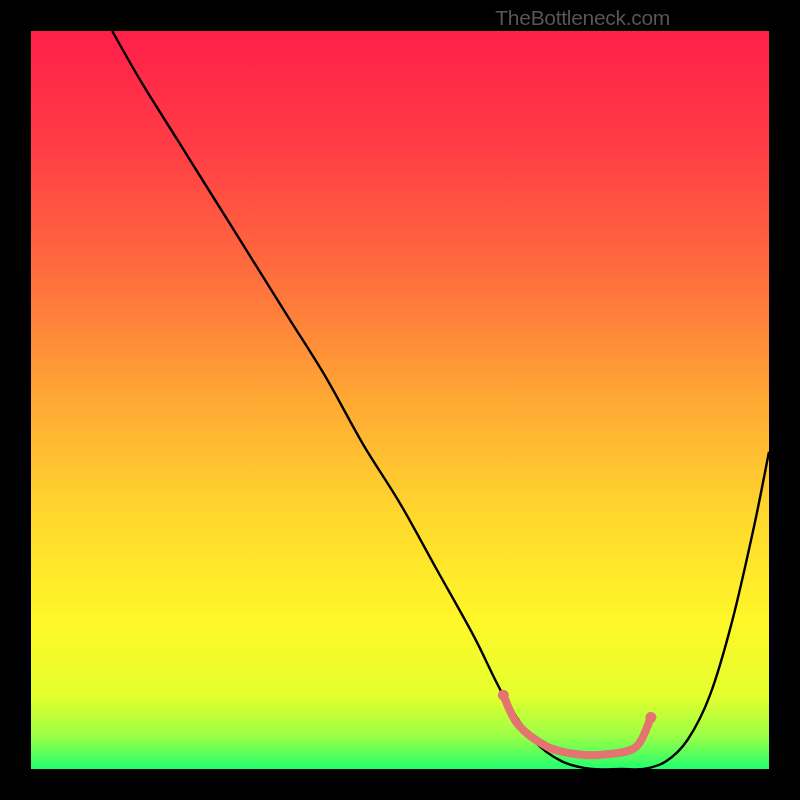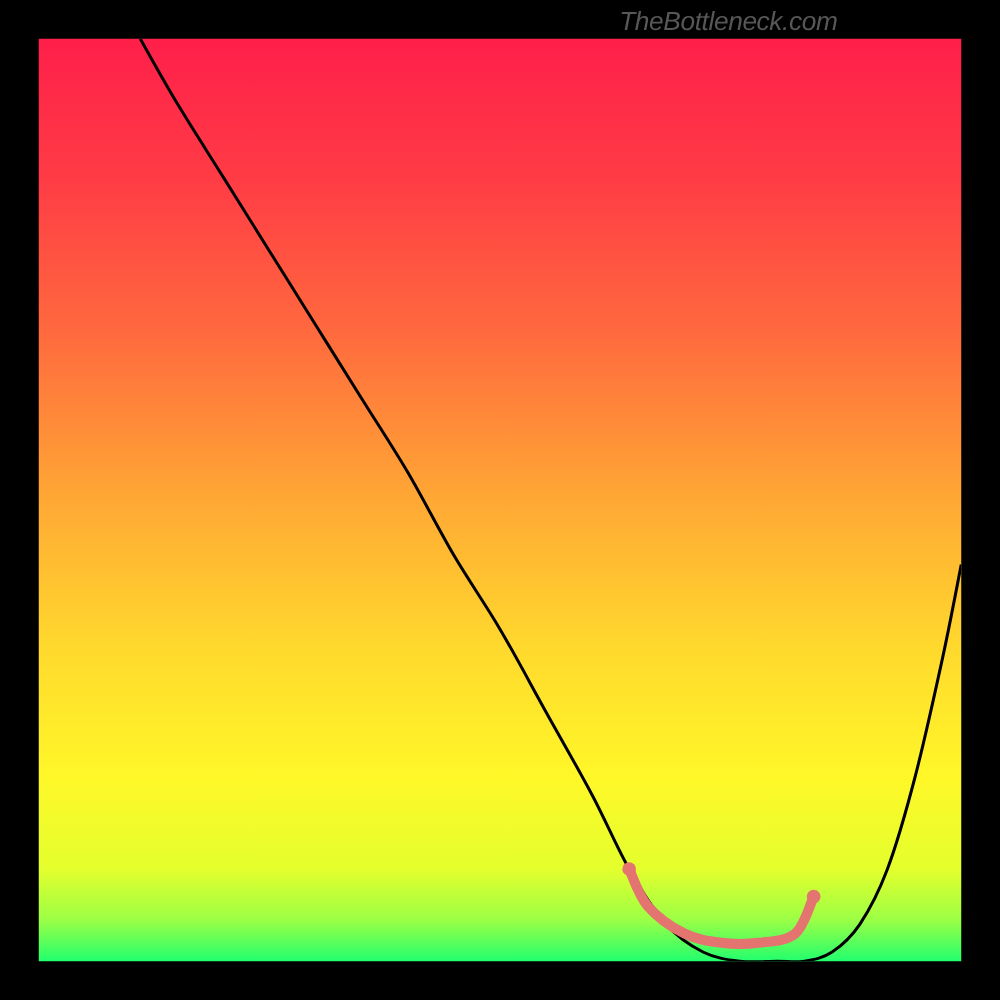--- a/index.html
+++ b/index.html
@@ -9,21 +9,20 @@
     height: 800px;
     background: #000;
     overflow: hidden;
     font-family: Arial, Helvetica, sans-serif;
   }
   .wrap {
     position: relative;
     width: 680px;
     height: 800px;
     background: #000;
-    font-style: italic;
   }
   .watermark {
     position: absolute;
     top: 6px;
     right: 10px;
     color: #575757;
     font-size: 21px;
     font-weight: 500;
     letter-spacing: -0.3px;
     z-index: 5;

